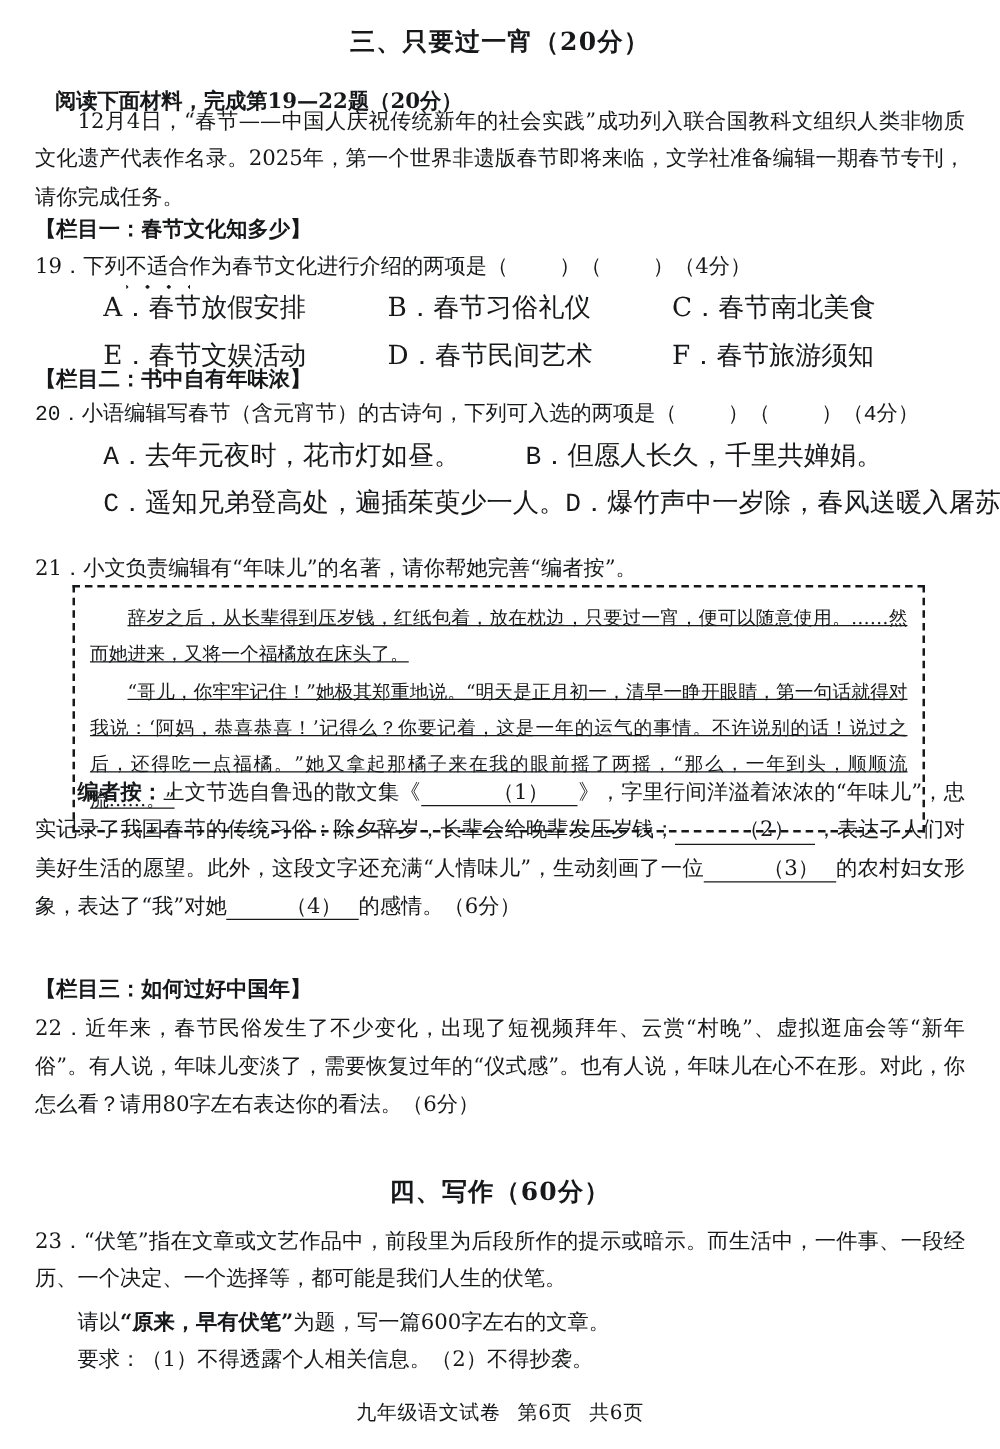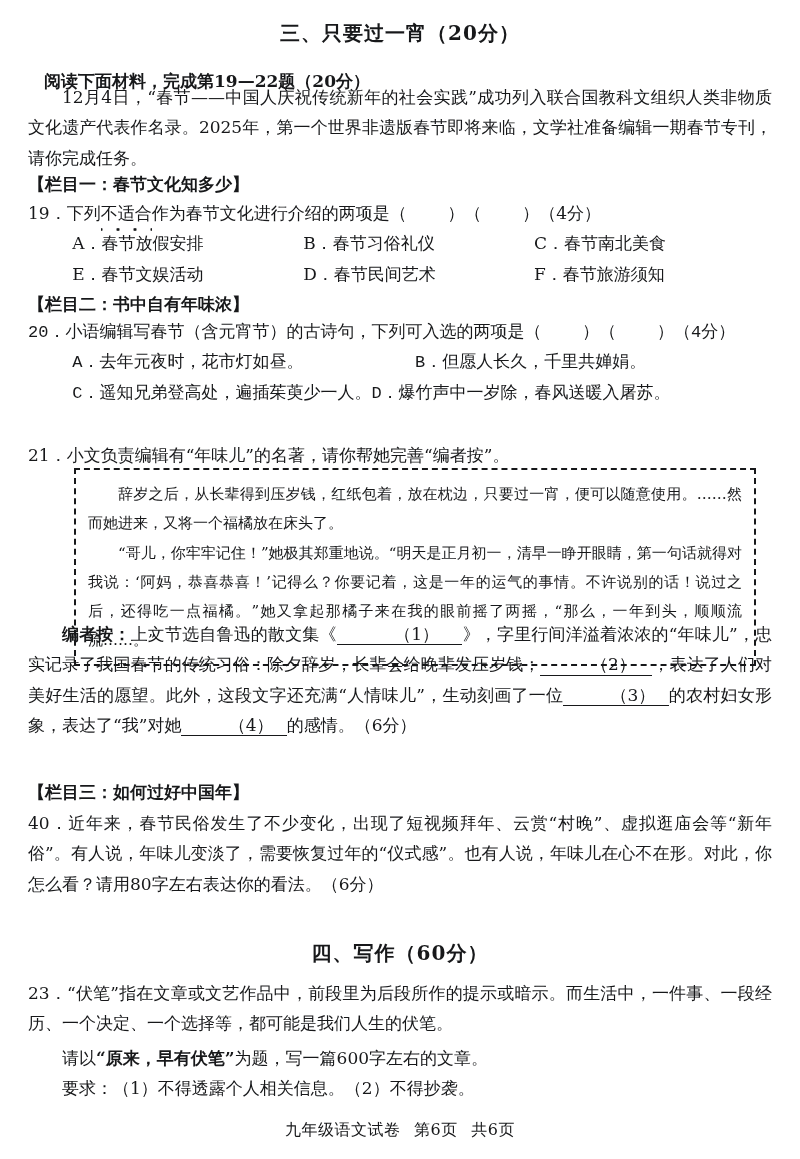--- a/index.html
+++ b/index.html
@@ -76,21 +76,21 @@
     height: 3px;
     background-image: radial-gradient(circle, #17181a 1.3px, transparent 1.6px);
     background-size: 1em 3px;
     background-position: 0.5em 0;
     background-repeat: repeat-x;
   }
 
   
   .opt-row {
     display: flex;
-    font-size: 17px;
+    font-size: 21px;
     line-height: 1.78;
     padding-left: 2.6em;
   }
   .opt-row .opt {
     white-space: nowrap;
   }
   .opt-row.cols3 .opt { width: 33%; }
   .opt-row.wide .opt-a { width: 49%; }
 
   .paren-blank {
@@ -197,37 +197,37 @@
       <span class="opt"><span>C．</span><span>遥知兄弟登高处，遍插茱萸少一人。</span></span>
       <span class="opt"><span>D．</span><span>爆竹声中一岁除，春风送暖入屠苏。</span></span>
     </div>
 
   </div>
 
   <div class="blk" style="top:440px;">
     <p class="q-line"><span>21．</span><span>小文负责编辑有“年味儿”的名著，请你帮她完善“编者按”。</span></p>
   </div>
 
-  <div style="position:absolute; left:16px; top:464px; width:634px;">
+  <div style="position:absolute; left:0; top:464px; width:634px;text-decoration:underline;">
     <div class="quote-box">
       <p class="qp">辞岁之后，从长辈得到压岁钱，红纸包着，放在枕边，只要过一宵，便可以随意使用。……然而她进来，又将一个福橘放在床头了。</p>
       <p class="qp">“哥儿，你牢牢记住！”她极其郑重地说。“明天是正月初一，清早一睁开眼睛，第一句话就得对我说：‘阿妈，恭喜恭喜！’记得么？你要记着，这是一年的运气的事情。不许说别的话！说过之后，还得吃一点福橘。”她又拿起那橘子来在我的眼前摇了两摇，“那么，一年到头，顺顺流流……。”</p>
     </div>
   </div>
 
   <div class="blk" style="top:619px;">
     <p class="para indent"><b>编者按：</b><span>上文节选自鲁迅的散文集《</span><span class="blank w1">（1）</span><span>》，字里行间洋溢着浓浓的“年味儿”，忠实记录了我国春节的传统习俗：除夕辞岁，长辈会给晚辈发压岁钱；</span><span class="blank w2">（2）</span><span>，表达了人们对美好生活的愿望。此外，这段文字还充满“人情味儿”，生动刻画了一位</span><span class="blank w3">（3）</span><span>的农村妇女形象，表达了“我”对她</span><span class="blank w4">（4）</span><span>的感情。（6分）</span></p>
   </div>
 
   <div class="blk" style="top:778px;">
     <p class="col-head">【栏目三：如何过好中国年】</p>
   </div>
 
   <div class="blk" style="top:808px;">
-    <p class="q-line"><span>40．</span><span>近年来，春节民俗发生了不少变化，出现了短视频拜年、云赏“村晚”、虚拟逛庙会等“新年俗”。有人说，年味儿变淡了，需要恢复过年的“仪式感”。也有人说，年味儿在心不在形。对此，你怎么看？请用80字左右表达你的看法。（6分）</span></p>
+    <p class="q-line"><span>22．</span><span>近年来，春节民俗发生了不少变化，出现了短视频拜年、云赏“村晚”、虚拟逛庙会等“新年俗”。有人说，年味儿变淡了，需要恢复过年的“仪式感”。也有人说，年味儿在心不在形。对此，你怎么看？请用80字左右表达你的看法。（6分）</span></p>
   </div>
 
   <div class="blk" style="top:938px;">
     <h1 class="section-title">四、写作（60分）</h1>
   </div>
 
   <div class="blk" style="top:978px;">
     <p class="q-line"><span>23．</span><span>“伏笔”指在文章或文艺作品中，前段里为后段所作的提示或暗示。而生活中，一件事、一段经历、一个决定、一个选择等，都可能是我们人生的伏笔。</span></p>
 
     <p class="para indent" style="margin-top:4px;"><span>请以</span><b>“原来，早有伏笔”</b><span>为题，写一篇600字左右的文章。</span></p>

